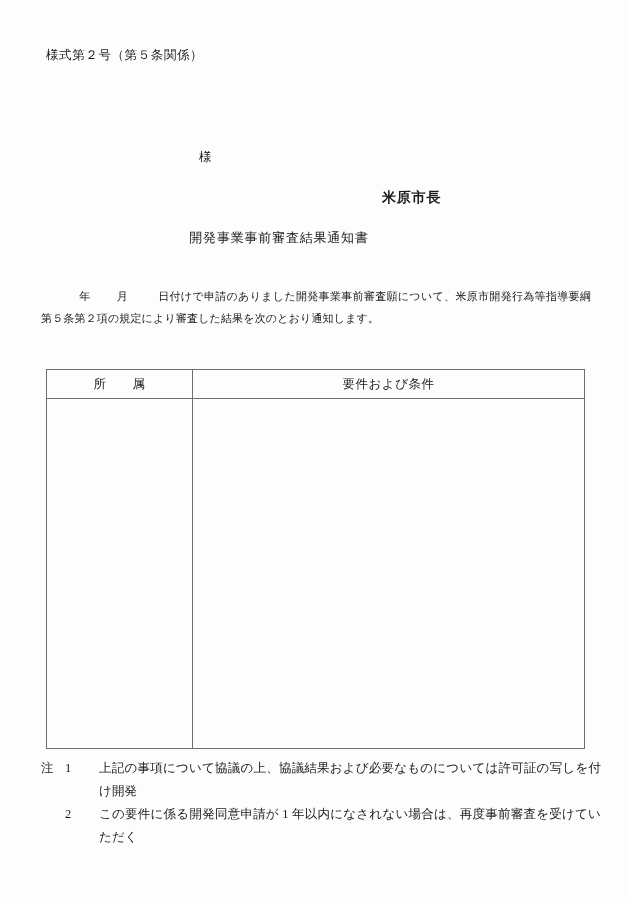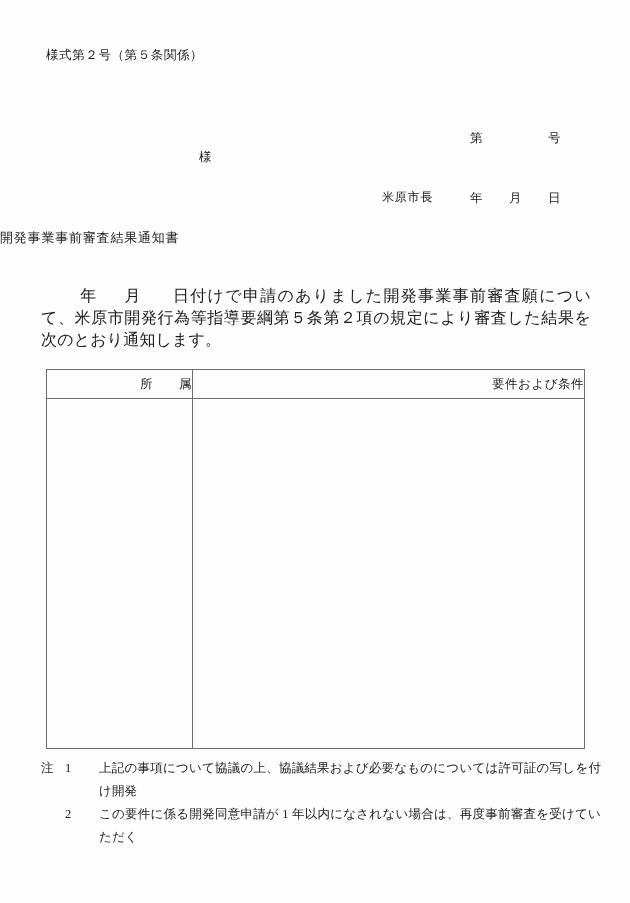--- a/index.html
+++ b/index.html
@@ -54,41 +54,43 @@
     top: 149px;
     font-size: 12.5px;
     letter-spacing: 0.5px;
   }
 
   
   .issuer {
     position: absolute;
     left: 382px;
     top: 189px;
-    font-size: 12px;
+    font-size: 14px;
     letter-spacing: 0.8px;
+    font-weight: bold;
   }
 
   
   .doc-title {
     position: absolute;
     left: 0;
     top: 229px;
     width: 558px;
+    text-align: center;
     font-size: 13px;
     letter-spacing: 0.8px;
   }
 
   
   .body-text {
     position: absolute;
     left: 41px;
     top: 285px;
     width: 550px;
-    font-size: 16px;
+    font-size: 11px;
     line-height: 22px;
     letter-spacing: 0.15px;
     text-align: justify;
   }
   .body-text .indent { display: inline-block; width: 38px; }
   .body-text .gap-sm { display: inline-block; width: 26px; }
   .body-text .gap-md { display: inline-block; width: 30px; }
 
   
   .form-table {
@@ -102,21 +104,21 @@
   }
   .form-table th,
   .form-table td {
     border: 1px solid #6e6e6e;
     padding: 0;
     font-weight: normal;
     vertical-align: top;
   }
   .form-table th {
     height: 28px;
-    text-align: right;
+    text-align: center;
     vertical-align: middle;
     font-size: 12.5px;
     letter-spacing: 0.5px;
   }
   .col-dept { width: 146px; }
   .col-req  { width: 392px; }
   .body-cell { height: 349px; }
   .spaced-2 { letter-spacing: 0.5px; }
 
   
@@ -151,24 +153,20 @@
   }
   .note-body .cont { display: block; text-indent: 12px; }
 </style>
 </head>
 <body>
 
 <div class="page">
 
   <div class="form-no">様式第２号（第５条関係）</div>
 
-  <div class="doc-meta">
-    <div>第　　　　　号</div>
-    <div>年　　月　　日</div>
-  </div>
 
   <div class="addressee">様</div>
 
   <div class="issuer">米原市長</div>
 
   <div class="doc-title">開発事業事前審査結果通知書</div>
 
   <div class="body-text">
     <span class="indent"></span><span>年</span><span class="gap-sm"></span><span>月</span><span class="gap-md"></span><span>日付けで申請のありました開発事業事前審査願について、米原市開発行為等指導要綱第５条第２項の規定により審査した結果を次のとおり通知します。</span>
   </div>

